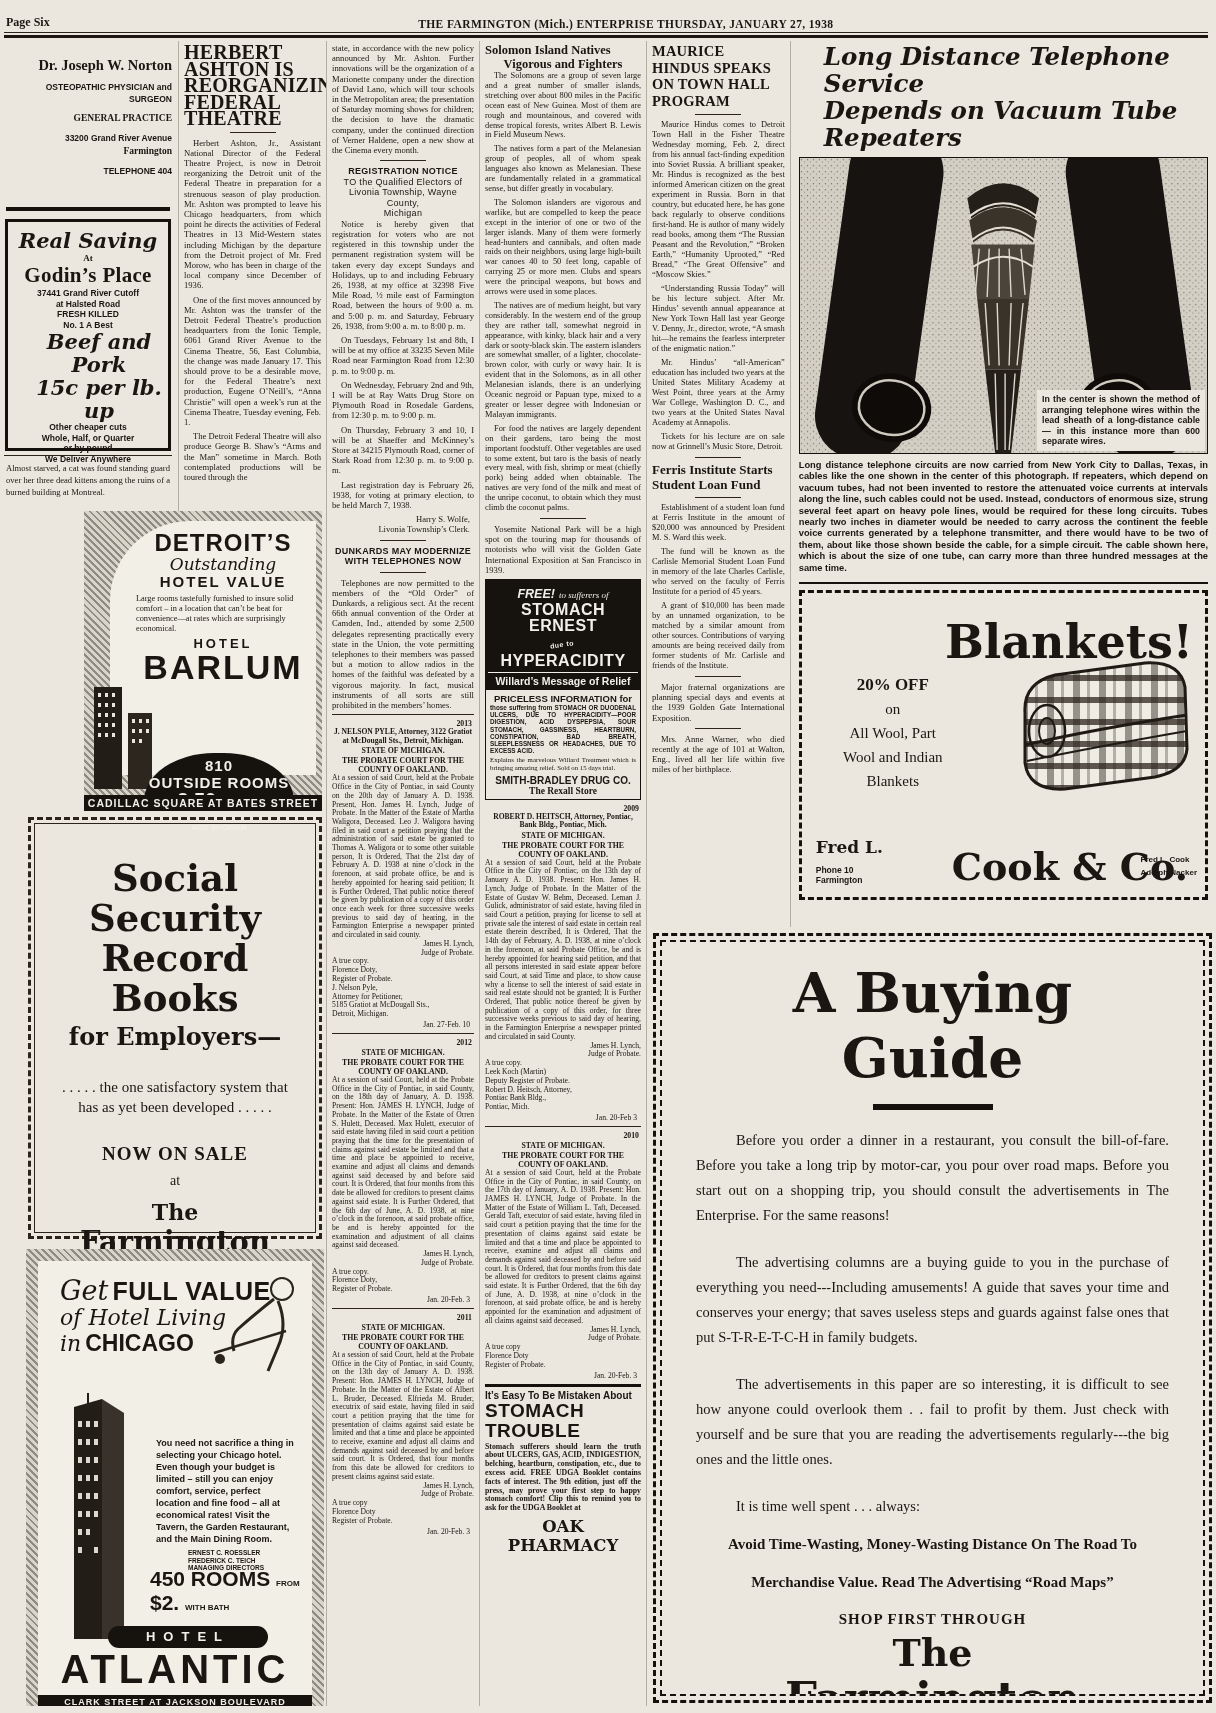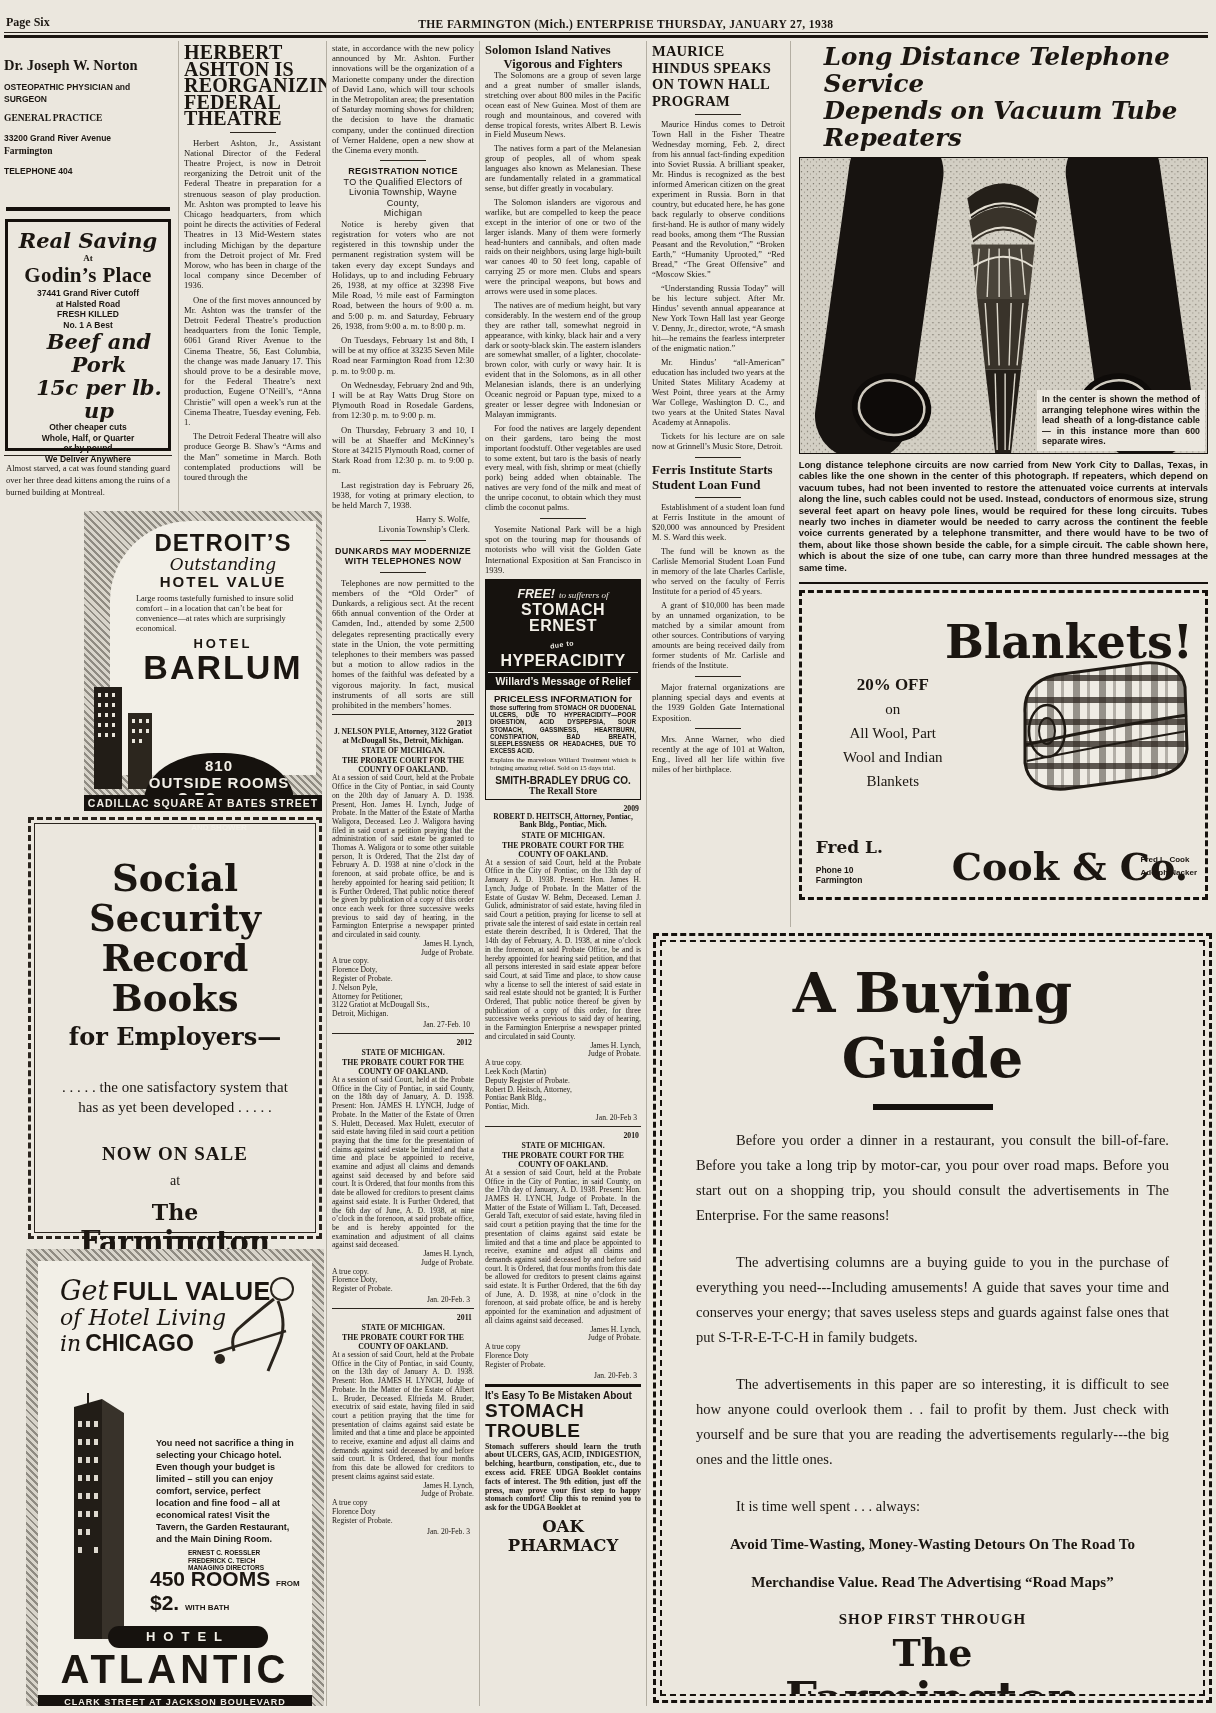--- a/index.html
+++ b/index.html
@@ -33,21 +33,21 @@
   .sec-rule{border-top:1px solid #2a241d;margin:4px 0;}
   .h-caps{font-weight:bold;font-size:20px;line-height:16.5px;letter-spacing:.2px;}
   .h-med{font-weight:bold;font-size:13px;line-height:14.5px;}
   .h-sol{font-weight:bold;font-size:12.5px;line-height:14px;text-align:left;}
   .h-sol .c2{display:block;text-align:center;}
   .h-small{font-family:"Liberation Sans",sans-serif;font-weight:bold;font-size:9px;line-height:10.5px;text-align:center;letter-spacing:.3px;}
   
   .left-top{display:flex;height:470px;}
   .lcol1{width:178px;box-sizing:border-box;padding:4px 6px 0 4px;}
   .lcol2{width:148px;box-sizing:border-box;border-left:1px solid #b3aea2;padding:3px 5px;}
-  .ad-norton{text-align:left;height:158px;padding-top:12px;box-sizing:border-box;}
+  .ad-norton{text-align:right;height:158px;padding-top:12px;box-sizing:border-box;}
   .n1{font-weight:bold;font-size:14.5px;margin-bottom:7px;}
   .n2{font-family:"Liberation Sans",sans-serif;font-weight:bold;font-size:8.5px;line-height:12px;}
   .n3{font-size:9.5px;line-height:15px;font-weight:bold;}
   .thick-rule{border-top:4px solid #15110d;margin:4px 2px;}
   .ad-godin{border:3px solid #15110d;box-shadow:0 0 0 1px #ebe7de inset;margin:8px 1px 4px;
             text-align:center;height:232px;box-sizing:border-box;padding-top:6px;}
   .g-script{font-style:italic;font-weight:bold;font-size:21px;font-family:"DejaVu Serif",serif;}
   .g-at{font-size:9px;font-weight:bold;}
   .g-name{font-weight:bold;font-size:21px;letter-spacing:.3px;}
   .g-addr{font-family:"Liberation Sans",sans-serif;font-weight:bold;font-size:8.5px;line-height:10.5px;}
@@ -376,21 +376,21 @@
             <p>At a session of said Court, held at the Probate Office in the City of Pontiac, in said County on the 20th day of January A. D. 1938. Present, Hon. James H. Lynch, Judge of Probate. In the Matter of the Estate of Martha Waligora, Deceased. Leo J. Waligora having filed in said court a petition praying that the administration of said estate be granted to Thomas A. Waligora or to some other suitable person, It is Ordered, That the 21st day of February A. D. 1938 at nine o’clock in the forenoon, at said probate office, be and is hereby appointed for hearing said petition; It is Further Ordered, That public notice thereof be given by publication of a copy of this order once each week for three successive weeks previous to said day of hearing, in the Farmington Enterprise a newspaper printed and circulated in said county.</p>
           </div>
         <div class="legal-sig">James H. Lynch,</div>
         <div class="legal-sig">Judge of Probate.</div>
         <div>
             <p class="legal-line">A true copy.</p>
             <p class="legal-line">Florence Doty,</p>
             <p class="legal-line">Register of Probate.</p>
             <p class="legal-line">J. Nelson Pyle,</p>
             <p class="legal-line">Attorney for Petitioner,</p>
-            <p class="legal-line">3122 Gratiot at McDougall Sts.,</p>
+            <p class="legal-line">5185 Gratiot at McDougall Sts.,</p>
             <p class="legal-line">Detroit, Michigan.</p>
           </div>
         <div class="legal-date">Jan. 27-Feb. 10</div>
       </div>
       <div class="sec-rule"></div>
 
       <div>
         <div class="legal-ref">2012</div>
         <div class="legal-state">STATE OF MICHIGAN.</div>
         <div class="legal-state">THE PROBATE COURT FOR THE COUNTY OF OAKLAND.</div>
@@ -634,21 +634,21 @@
       </div>
 
       <div class="ad-buy">
         <div class="buy-in">
           <div class="buy-title">A Buying Guide</div>
           <div class="buy-rule"></div>
           <p class="buy-p">Before you order a dinner in a restaurant, you consult the bill-of-fare.  Before you take a long trip by motor-car, you pour over road maps.  Before you start out on a shopping trip, you should consult the advertisements in The Enterprise.  For the same reasons!</p>
           <p class="buy-p">The advertising columns are a buying guide to you in the purchase of everything you need---Including amusements!  A guide that saves your time and conserves your energy; that saves useless steps and guards against false ones that put S-T-R-E-T-C-H in family budgets.</p>
           <p class="buy-p">The advertisements in this paper are so interesting, it is difficult to see how anyone could overlook them . . fail to profit by them.  Just check with yourself and be sure that you are reading the advertisements regularly---the big ones and the little ones.</p>
           <p class="buy-p" style="margin-bottom:10px">It is time well spent . . . always:</p>
-          <div class="buy-c">Avoid Time-Wasting, Money-Wasting Detours On The Road To</div>
+          <div class="buy-c">Avoid Time-Wasting, Money-Wasting Distance On The Road To</div>
           <div class="buy-c">Merchandise Value.   Read The Advertising “Road Maps”</div>
           <div class="buy-shop">SHOP FIRST THROUGH</div>
           <div class="buy-the">The</div>
           <div class="buy-fe">Farmington Enterprise</div>
         </div>
       </div>
     </div>
   </div>
 </div>
 

